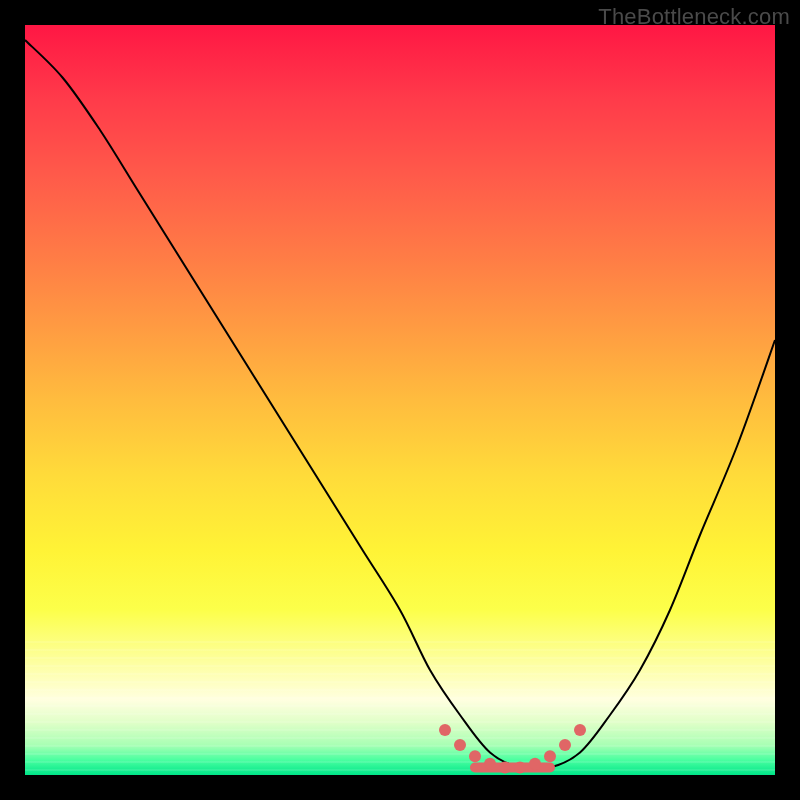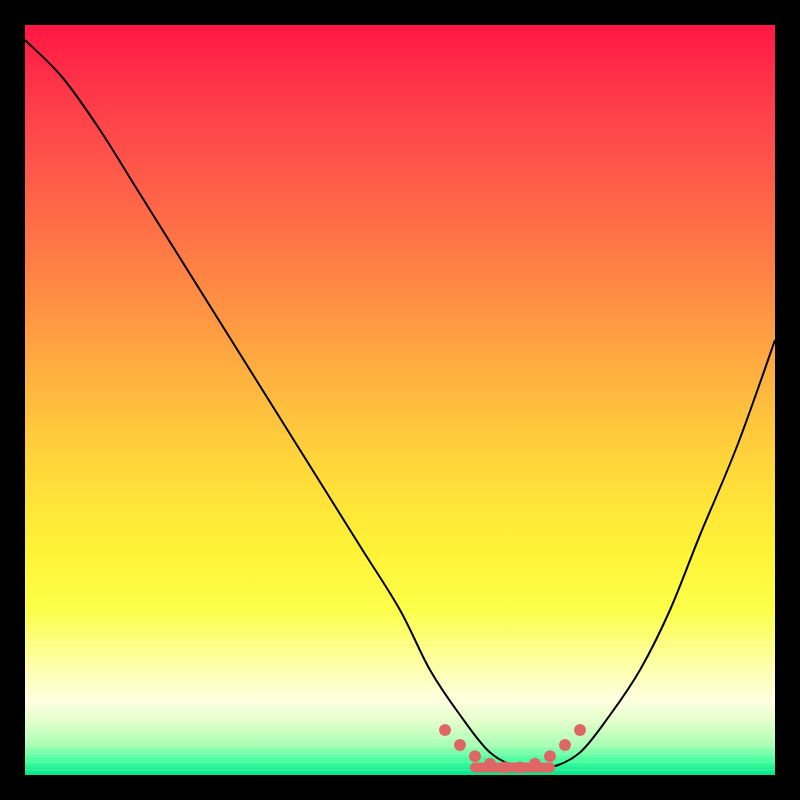--- a/index.html
+++ b/index.html
@@ -86,20 +86,21 @@
     stroke: #e06666;
     stroke-width: 10;
     stroke-linecap: round;
     fill: none;
   }
 </style>
 </head>
 <body>
 
 <div class="frame">
+  <div class="watermark">TheBottleneck.com</div>
   <div class="plot-area">
     <svg class="curve" viewBox="0 0 750 750" preserveAspectRatio="none">
       <path class="main" d="M 0.0 15.0 C 6.3 21.3, 25.0 37.5, 37.5 52.5 C 50.0 67.5, 62.5 86.3, 75.0 105.0 C 87.5 123.8, 100.0 145.0, 112.5 165.0 C 125.0 185.0, 137.5 205.0, 150.0 225.0 C 162.5 245.0, 175.0 265.0, 187.5 285.0 C 200.0 305.0, 212.5 325.0, 225.0 345.0 C 237.5 365.0, 250.0 385.0, 262.5 405.0 C 275.0 425.0, 287.5 445.0, 300.0 465.0 C 312.5 485.0, 325.0 505.0, 337.5 525.0 C 350.0 545.0, 363.8 565.0, 375.0 585.0 C 386.3 605.0, 395.0 627.5, 405.0 645.0 C 415.0 662.5, 425.0 676.3, 435.0 690.0 C 445.0 703.8, 455.0 718.8, 465.0 727.5 C 475.0 736.3, 485.0 740.0, 495.0 742.5 C 505.0 745.0, 515.0 745.0, 525.0 742.5 C 535.0 740.0, 545.0 736.3, 555.0 727.5 C 565.0 718.8, 575.0 703.8, 585.0 690.0 C 595.0 676.3, 605.0 662.5, 615.0 645.0 C 625.0 627.5, 635.0 607.5, 645.0 585.0 C 655.0 562.5, 663.8 537.5, 675.0 510.0 C 686.3 482.5, 700.0 452.5, 712.5 420.0 C 725.0 387.5, 743.8 332.5, 750.0 315.0" stroke="#000000"></path>
       <path class="flatbar" d="M 450.0 742.5 L 525.0 742.5" stroke="#e06666"></path>
       <g>
           <circle cx="420.0" cy="705.0" r="6" class="dot" fill="#e06666"></circle>
           <circle cx="435.0" cy="720.0" r="6" class="dot" fill="#e06666"></circle>
           <circle cx="450.0" cy="731.3" r="6" class="dot" fill="#e06666"></circle>
           <circle cx="465.0" cy="738.8" r="6" class="dot" fill="#e06666"></circle>
           <circle cx="480.0" cy="742.5" r="6" class="dot" fill="#e06666"></circle>

